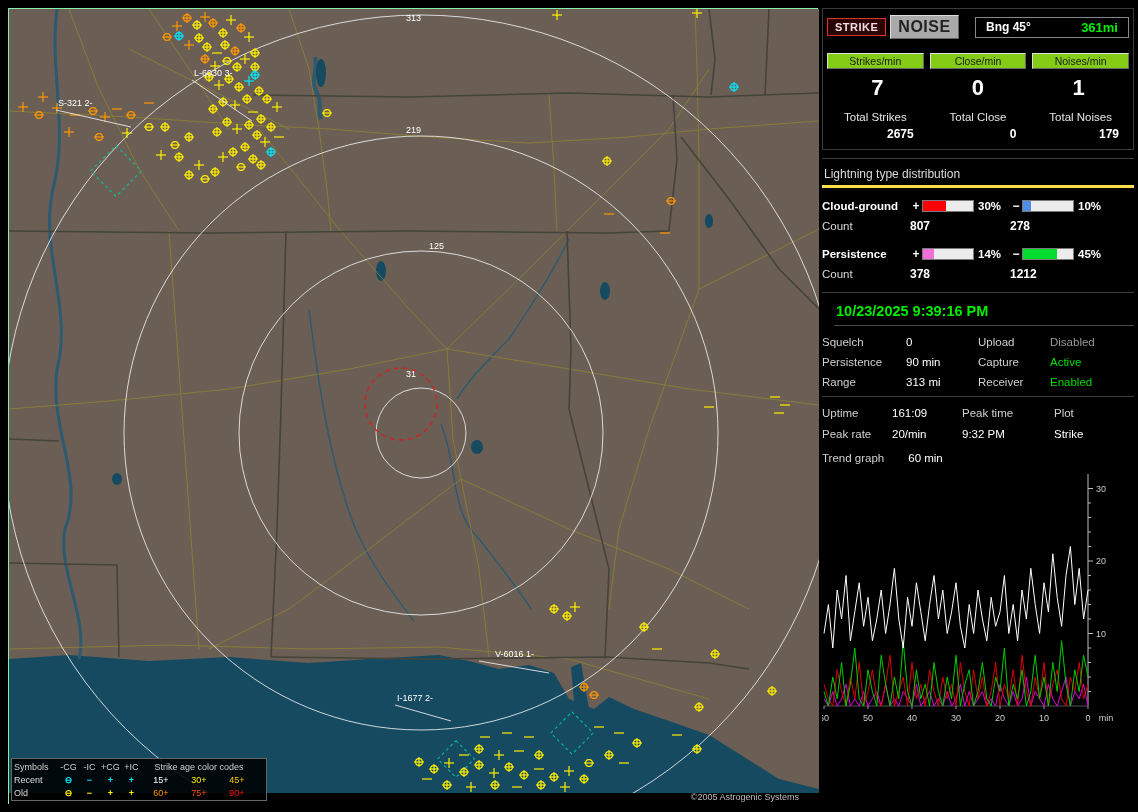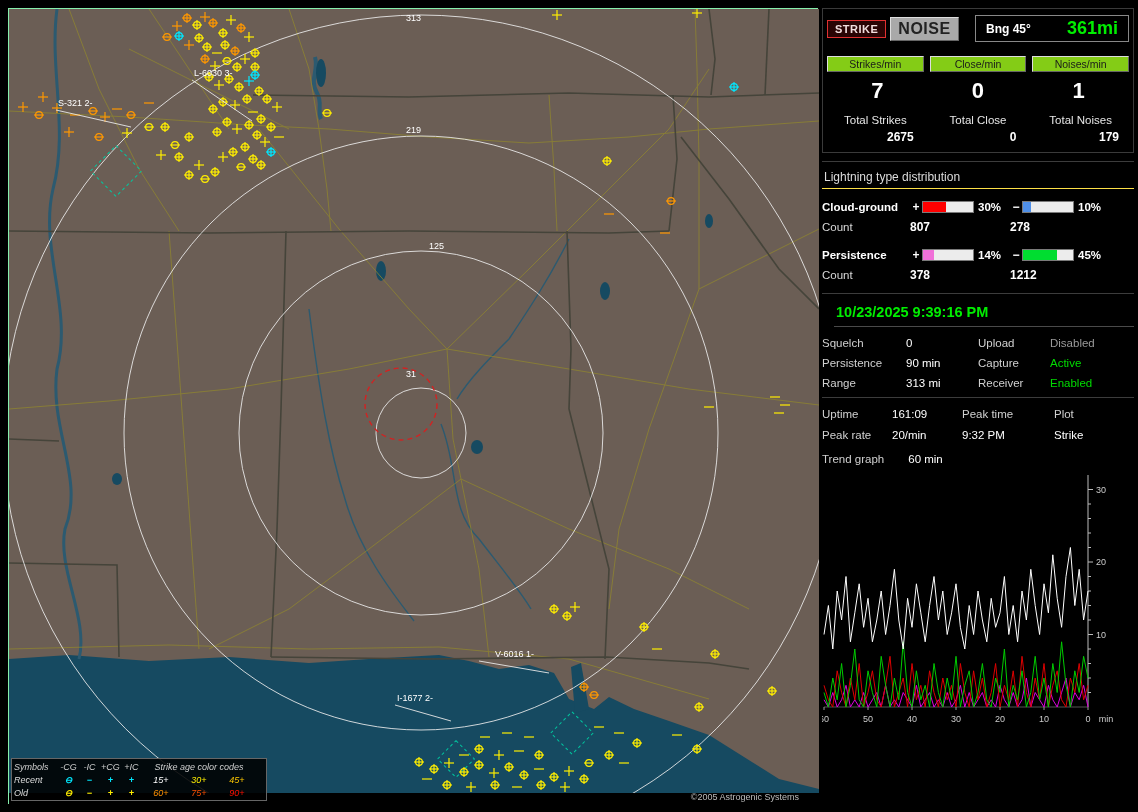--- a/index.html
+++ b/index.html
@@ -3,45 +3,45 @@
 <meta charset="utf-8">
 <style>
   html,body{margin:0;padding:0;background:#000;}
   .screen{position:relative;width:1138px;height:812px;background:#000;font-family:"Liberation Sans",sans-serif;overflow:hidden;}
   
   .map{position:absolute;left:8px;top:8px;width:810px;height:796px;background:#6b5e55;border:1px solid #86efac;box-sizing:border-box;}
   .map svg{position:absolute;left:0;top:0;}
   .copyright{position:absolute;right:18px;bottom:1px;color:#bdbdbd;font-size:9px;z-index:5;}
   
   .legend{position:absolute;left:2px;bottom:2px;width:250px;background:rgba(0,0,0,.88);border:1px solid #666;color:#ddd;font-size:9px;z-index:6;padding:1px 2px;}
-  .lg-row{display:grid;grid-template-columns:44px 21px 21px 21px 21px 38px 38px 38px;align-items:center;height:13px;font-style:italic;}
+  .lg-row{display:grid;grid-template-columns:44px 21px 21px 21px 21px 38px 38px 38px;align-items:center;height:13px;}
   .lg-row .c{text-align:center;}
   .lg-head{color:#cfcfcf;}
   .lg-age{grid-column:6 / span 3;text-align:center;color:#cfcfcf;}
   .sym-recent{color:#00e8ff;font-weight:bold;}
   .sym-old{color:#ffee00;font-weight:bold;}
   .a15{color:#ffffff}.a30{color:#ffee00}.a45{color:#ffc800}.a60{color:#ff9000}.a75{color:#ff5000}.a90{color:#ff1000}
   
   .panel{position:absolute;left:822px;top:8px;width:312px;height:796px;color:#d8d8d8;font-size:12px;}
   .sectionA{border:1px solid #3a3a3a;padding:6px 4px 8px 4px;}
   .row-top{display:flex;align-items:center;gap:4px;}
   .btn-strike{background:#2a0404;border:1px solid #e03030;color:#f2dede;font-weight:bold;font-size:11px;padding:2px 7px;letter-spacing:.5px;}
   .btn-noise{background:#a9a9a9;border:1px solid #666;border-top-color:#ddd;border-left-color:#ddd;color:#222;font-weight:bold;font-size:16px;padding:2px 7px;letter-spacing:.5px;}
   .bng-box{margin-left:auto;background:#000;border:1px solid #888;display:flex;gap:12px;align-items:center;padding:2px 10px;width:132px;justify-content:space-between;}
   .bng-label{color:#fff;font-weight:bold;font-size:12px;}
-  .bng-value{color:#00ee00;font-weight:bold;font-size:18px;}
+  .bng-value{color:#00ee00;font-weight:bold;font-size:13px;}
   .chips{display:grid;grid-template-columns:1fr 1fr 1fr;gap:6px;margin-top:14px;}
   .chip{background:#84cc16;border:1px solid #666;border-top-color:#ddd;border-left-color:#ddd;color:#1a1a1a;font-size:10.5px;text-align:center;padding:1px 0;}
   .bignums{display:grid;grid-template-columns:1fr 1fr 1fr;margin-top:6px;}
   .bignum{color:#fff;font-size:22px;font-weight:bold;text-align:center;}
   .totals{display:grid;grid-template-columns:1fr 1fr 1fr;margin-top:10px;column-gap:6px;}
   .total-label{color:#e6e6e6;font-size:11.5px;text-align:center;}
   .total-value{color:#fff;font-weight:bold;font-size:12px;text-align:right;padding:4px 10px 0 0;}
   .divider{border-top:1px solid #3c3c3c;margin:8px 0 6px 0;}
-  .dist-title{color:#dcdcdc;font-size:12px;padding:2px 2px 4px 2px;border-bottom:1px solid #fde047;margin-bottom:8px;}
+  .dist-title{color:#dcdcdc;font-size:12px;padding:2px 2px 4px 2px;border-bottom:3px solid #fde047;margin-bottom:8px;}
   .dist-row{display:grid;grid-template-columns:88px 12px 52px 36px 12px 52px 34px;align-items:center;height:20px;}
   .dist-label{color:#fff;font-weight:bold;font-size:11.5px;}
   .sign{color:#fff;font-weight:bold;text-align:center;}
   .bar{height:10px;background:#ececec;border:1px solid #7a7a7a;position:relative;}
   .bar-fill{position:absolute;left:0;top:0;bottom:0;}
   .pct{color:#fff;font-weight:bold;font-size:11.5px;padding-left:4px;}
   .count-row{display:grid;grid-template-columns:88px 100px 110px;height:20px;align-items:center;}
   .count-label{color:#d8d8d8;font-size:11.5px;}
   .count-val{color:#fff;font-weight:bold;font-size:12px;}
   .datetime{color:#00ee00;font-weight:bold;font-size:14.5px;padding:4px 2px 6px 2px;border-bottom:1px solid #4a4a4a;margin-left:12px;}

